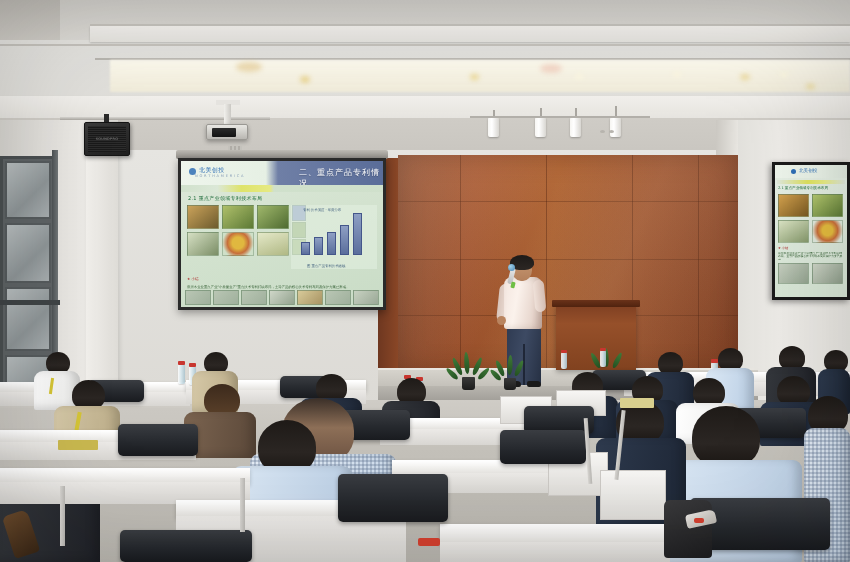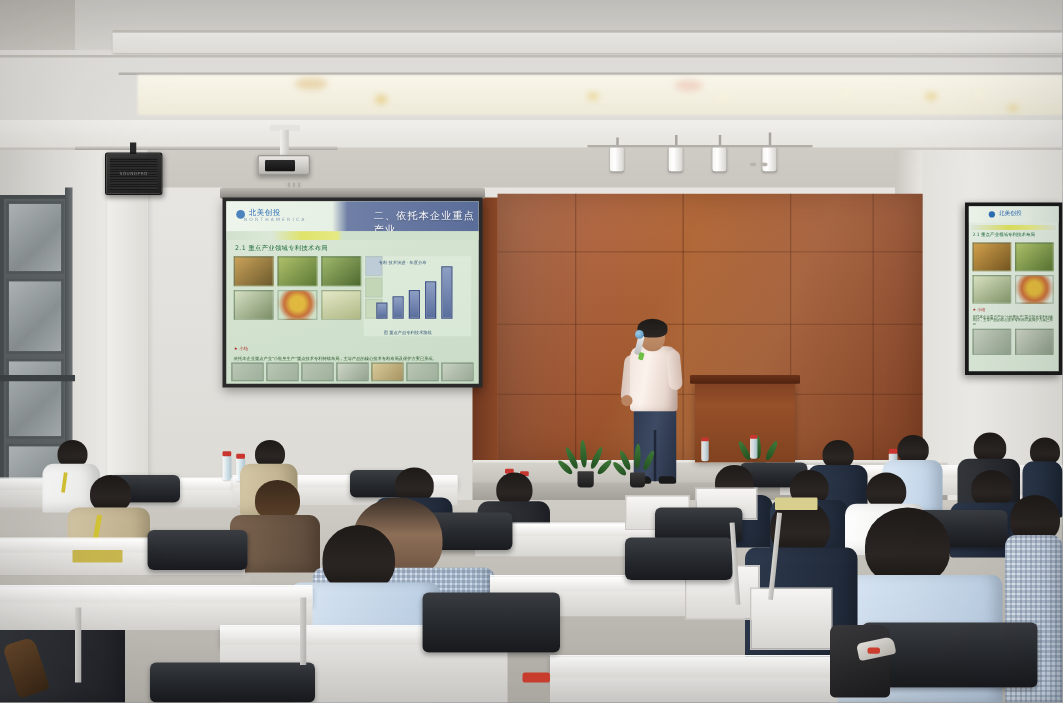--- a/index.html
+++ b/index.html
@@ -587,21 +587,21 @@
   <div class="abs" id="track-light-rail"></div>
 
   <div class="abs" id="screen-roll"></div>
   <div class="abs" id="screen-outer">
     <div id="screen-inner" class="blurlayer">
 
       <div class="slide-hdr"></div>
       <div class="slide-logo-dot"></div>
       <div class="slide-logo-txt">北美创投</div>
       <div class="slide-logo-sub">N O R T H  A M E R I C A</div>
-      <div class="slide-title">二、依托本企业重点产业</div>
+      <div class="slide-title">二、重点产品专利情况</div>
       <div class="slide-navbar"></div>
       <div class="slide-subtitle">2.1  重点产业领域专利技术布局</div>
 
       <div class="slide-body">
 
         <div class="thumb" style="left:2px; top:2px; width:32px; height:24px; background:linear-gradient(140deg,#caa25a,#6d5b2d);"></div>
         <div class="thumb" style="left:37px; top:2px; width:32px; height:24px; background:linear-gradient(140deg,#aebf6a,#5d7a36);"></div>
         <div class="thumb" style="left:72px; top:2px; width:32px; height:24px; background:linear-gradient(140deg,#9fb76b,#4f6b31);"></div>
         <div class="thumb" style="left:2px; top:29px; width:32px; height:24px; background:linear-gradient(140deg,#d5dfc3,#7b8e66);"></div>
         <div class="thumb" style="left:37px; top:29px; width:32px; height:24px; background:radial-gradient(circle at 50% 45%, #e0b83f 0 30%, #c76f3a 55%, #cfe0c8 80%);"></div>

